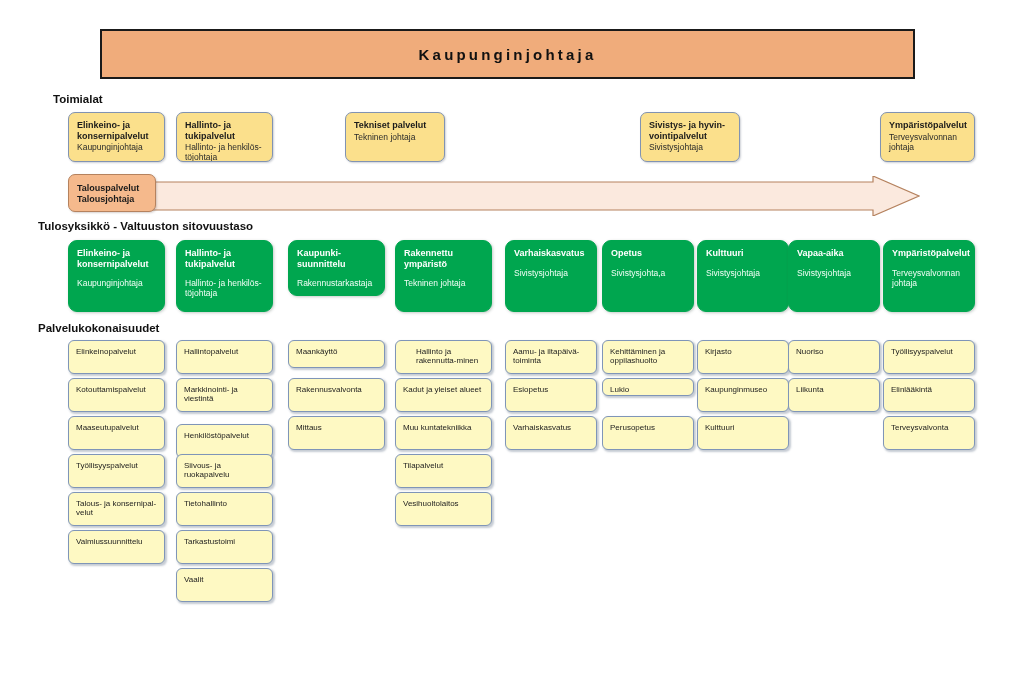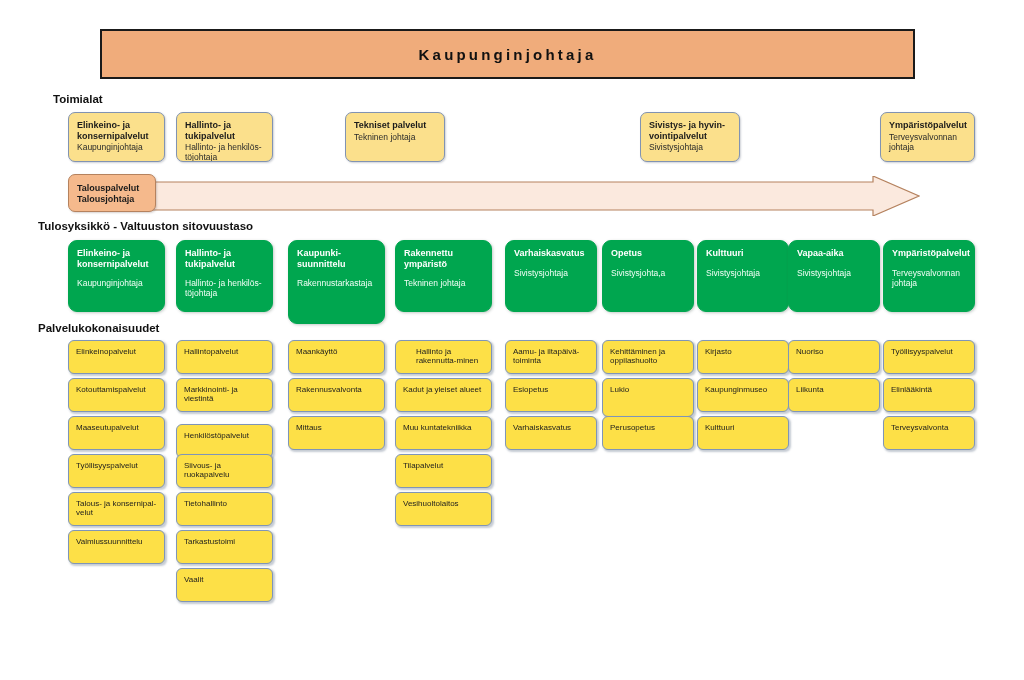--- a/index.html
+++ b/index.html
@@ -72,21 +72,21 @@
     border: 1px solid #00A64F;
     box-shadow: 1px 1px 3px rgba(60,80,70,0.30);
     color: #ffffff;
     border-radius: 9px;
   }
   .node.green .ttl { font-size: 9px; margin-bottom: 9px; }
   .node.green .sub { font-size: 8.5px; color: #f2fff7; }
 
   
   .node.plain {
-    background: #fde047;
+    background: #fef9c3;
     border: 1px solid #7F95B8;
     box-shadow: 1.5px 1.5px 2px rgba(90,105,130,0.35);
     color: #1d1d1d;
     font-size: 8px;
     border-radius: 6px;
     padding: 6px 7px;
     display: block;
   }
 
   
@@ -148,21 +148,21 @@
   <div class="node green" style="left:68px; top:240px; width:97px; height:72px;">
     <span class="ttl">Elinkeino- ja konsernipalvelut</span>
     <span class="sub">Kaupunginjohtaja</span>
   </div>
 
   <div class="node green" style="left:176px; top:240px; width:97px; height:72px;">
     <span class="ttl">Hallinto- ja tukipalvelut</span>
     <span class="sub">Hallinto- ja henkilös-töjohtaja</span>
   </div>
 
-  <div class="node green" style="left:288px; top:240px; width:97px; height:84px;">
+  <div class="node green" style="left:288px; top:240px; width:97px; height:56px;">
     <span class="ttl">Kaupunki-suunnittelu</span>
     <span class="sub">Rakennustarkastaja</span>
   </div>
 
   <div class="node green" style="left:395px; top:240px; width:97px; height:72px;">
     <span class="ttl">Rakennettu ympäristö</span>
     <span class="sub">Tekninen johtaja</span>
   </div>
 
   <div class="node green" style="left:505px; top:240px; width:92px; height:72px;">
@@ -200,36 +200,36 @@
   <div class="node plain" style="left:68px; top:530px; width:97px; height:34px;">Valmiussuunnittelu</div>
 
   <div class="node plain" style="left:176px; top:340px; width:97px; height:34px;">Hallintopalvelut</div>
   <div class="node plain" style="left:176px; top:378px; width:97px; height:34px;">Markkinointi- ja viestintä</div>
   <div class="node plain" style="left:176px; top:416px; width:97px; height:34px;margin-top:8px;">Henkilöstöpalvelut</div>
   <div class="node plain" style="left:176px; top:454px; width:97px; height:34px;">Siivous- ja ruokapalvelu</div>
   <div class="node plain" style="left:176px; top:492px; width:97px; height:34px;">Tietohallinto</div>
   <div class="node plain" style="left:176px; top:530px; width:97px; height:34px;">Tarkastustoimi</div>
   <div class="node plain" style="left:176px; top:568px; width:97px; height:34px;">Vaalit</div>
 
-  <div class="node plain" style="left:288px; top:340px; width:97px; height:34px;">Maankäyttö</div>
+  <div class="node plain" style="left:288px; top:340px; width:97px; height:28px;">Maankäyttö</div>
   <div class="node plain" style="left:288px; top:378px; width:97px; height:34px;">Rakennusvalvonta</div>
   <div class="node plain" style="left:288px; top:416px; width:97px; height:34px;">Mittaus</div>
 
   <div class="node plain" style="left:395px; top:340px; width:97px; height:34px;padding-left:20px;">Hallinto ja rakennutta-minen</div>
   <div class="node plain" style="left:395px; top:378px; width:97px; height:34px;">Kadut ja yleiset alueet</div>
   <div class="node plain" style="left:395px; top:416px; width:97px; height:34px;">Muu kuntatekniikka</div>
   <div class="node plain" style="left:395px; top:454px; width:97px; height:34px;">Tilapalvelut</div>
   <div class="node plain" style="left:395px; top:492px; width:97px; height:34px;">Vesihuoltolaitos</div>
 
   <div class="node plain" style="left:505px; top:340px; width:92px; height:34px;">Aamu- ja iltapäivä-toiminta</div>
   <div class="node plain" style="left:505px; top:378px; width:92px; height:34px;">Esiopetus</div>
   <div class="node plain" style="left:505px; top:416px; width:92px; height:34px;">Varhaiskasvatus</div>
 
   <div class="node plain" style="left:602px; top:340px; width:92px; height:34px;">Kehittäminen ja oppilashuolto</div>
-  <div class="node plain" style="left:602px; top:378px; width:92px; height:39px;">Lukio</div>
+  <div class="node plain" style="left:602px; top:378px; width:92px; height:18px;">Lukio</div>
   <div class="node plain" style="left:602px; top:416px; width:92px; height:34px;">Perusopetus</div>
 
   <div class="node plain" style="left:697px; top:340px; width:92px; height:34px;">Kirjasto</div>
   <div class="node plain" style="left:697px; top:378px; width:92px; height:34px;">Kaupunginmuseo</div>
   <div class="node plain" style="left:697px; top:416px; width:92px; height:34px;">Kulttuuri</div>
 
   <div class="node plain" style="left:788px; top:340px; width:92px; height:34px;">Nuoriso</div>
   <div class="node plain" style="left:788px; top:378px; width:92px; height:34px;">Liikunta</div>
 
   <div class="node plain" style="left:883px; top:340px; width:92px; height:34px;">Työllisyyspalvelut</div>

